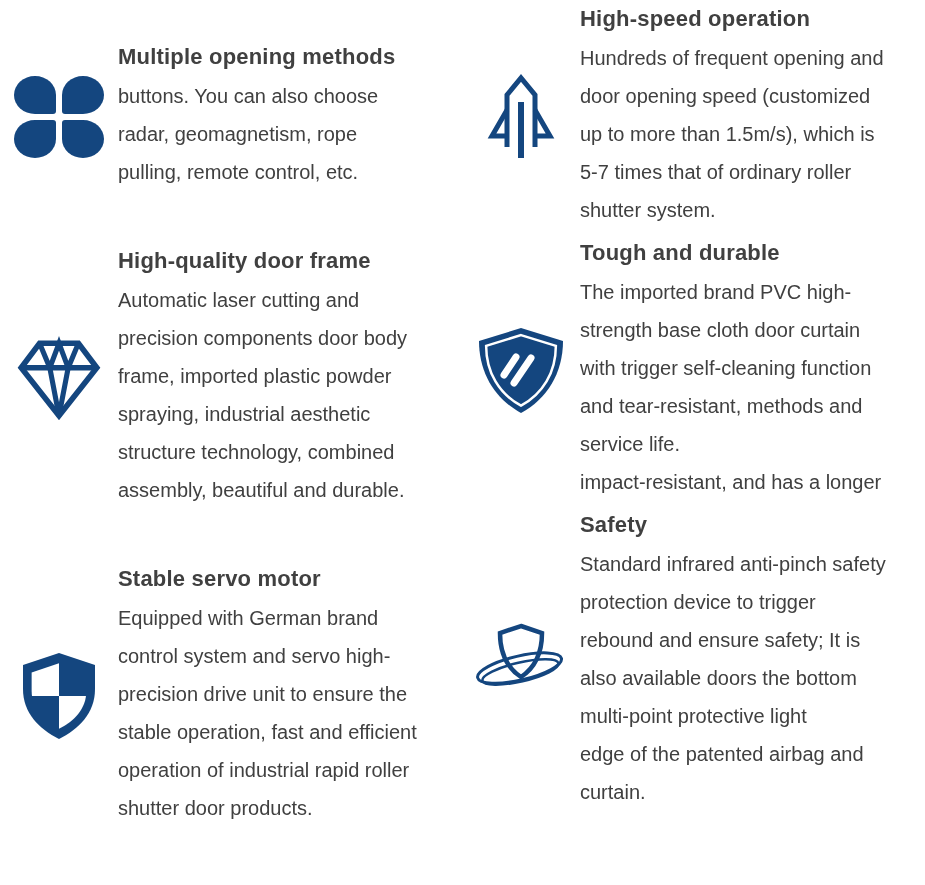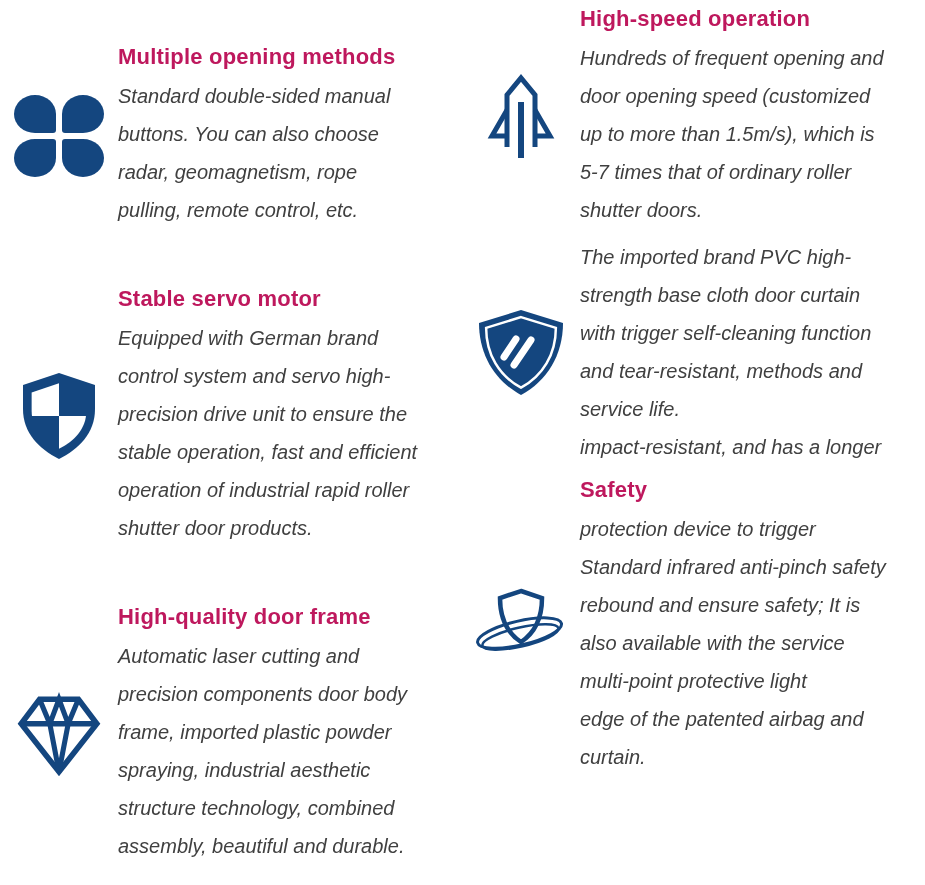--- a/index.html
+++ b/index.html
@@ -8,23 +8,23 @@
   .wrap { display:grid; grid-template-columns:462px 463px; width:925px; }
   .col { display:flex; flex-direction:column; }
   .col-left { padding-top:42px; }
   .col-right { padding-top:4px; }
   .col-left .feature { margin-bottom:55px;justify-content:space-between; }
   .col-right .feature { margin-bottom:9px; }
   .feature { display:flex; align-items:center; }
   .icon-box { width:118px; min-width:118px; display:flex; justify-content:center;
     align-items:center; }
   .text { flex:1; padding-right:6px; }
-  .title { font-size:22px; font-weight:700; color:#be185d; line-height:30px;
+  .title { font-size:22px; font-weight:700; color:#404040; line-height:30px;
     margin-bottom:5px; letter-spacing:0.2px; }
-  .desc-line { font-size:20px; color:#404040; line-height:38px; white-space:nowrap;font-style:italic; }
+  .desc-line { font-size:20px; color:#404040; line-height:38px; white-space:nowrap; }
   
   .clover { display:grid; grid-template-columns:42px 42px; grid-template-rows:38px 38px;
     gap:6px; }
   .petal { background:var(--navy); }
   .petal.tl { border-radius:50% 50% 3px 50%; }
   .petal.tr { border-radius:50% 50% 50% 3px; }
   .petal.bl { border-radius:50% 3px 50% 50%; }
   .petal.br { border-radius:3px 50% 50% 50%; }
   svg { display:block; }
 </style>
@@ -38,24 +38,45 @@
           <div class="clover">
             <div class="petal tl"></div>
             <div class="petal tr"></div>
             <div class="petal bl"></div>
             <div class="petal br"></div>
           </div>
         </div>
     <div class="text">
       <h3 class="title">Multiple opening methods</h3>
       <div class="desc">
-            <div class="desc-line">Standard double-sided manual</div>
             <div class="desc-line">buttons. You can also choose</div>
             <div class="desc-line">radar, geomagnetism, rope</div>
             <div class="desc-line">pulling, remote control, etc.</div>
+          </div>
+    </div>
+  </section>
+
+  <section class="feature">
+    <div class="icon-box">
+          <svg width="94" height="88" viewBox="0 0 92 86">
+            <path d="M9,33 L27,9 L65,9 L83,33 L46,80 Z" stroke="#14467f" fill="none" stroke-width="5.5" stroke-linejoin="miter"></path>
+            <path d="M27,9 L37,33 L46,9 L55,33 L65,9" stroke="#14467f" fill="none" stroke-width="5"></path>
+            <line x1="9" y1="33" x2="83" y2="33" stroke="#14467f" stroke-width="5.5"></line>
+            <path d="M37,33 L46,80 M55,33 L46,80" stroke="#14467f" fill="none" stroke-width="5"></path>
+          </svg>
+        </div>
+    <div class="text">
+      <h3 class="title">High-quality door frame</h3>
+      <div class="desc">
+            <div class="desc-line">Automatic laser cutting and</div>
+            <div class="desc-line">precision components door body</div>
+            <div class="desc-line">frame, imported plastic powder</div>
+            <div class="desc-line">spraying, industrial aesthetic</div>
+            <div class="desc-line">structure technology, combined</div>
+            <div class="desc-line">assembly, beautiful and durable.</div>
           </div>
     </div>
   </section>
 
   <section class="feature">
     <div class="icon-box">
           <svg width="90" height="90" viewBox="0 0 88 90">
             <defs>
               <clipPath id="shieldClip">
                 <path d="M44,2 L80,14 L80,38 C80,62 64,78 44,88 C24,78 8,62 8,38 L8,14 Z" transform="translate(44,45) scale(0.76) translate(-44,-45)"></path>
@@ -73,75 +94,54 @@
       <div class="desc">
             <div class="desc-line">Equipped with German brand</div>
             <div class="desc-line">control system and servo high-</div>
             <div class="desc-line">precision drive unit to ensure the</div>
             <div class="desc-line">stable operation, fast and efficient</div>
             <div class="desc-line">operation of industrial rapid roller</div>
             <div class="desc-line">shutter door products.</div>
           </div>
     </div>
   </section>
-
-  <section class="feature">
-    <div class="icon-box">
-          <svg width="94" height="88" viewBox="0 0 92 86">
-            <path d="M9,33 L27,9 L65,9 L83,33 L46,80 Z" stroke="#14467f" fill="none" stroke-width="5.5" stroke-linejoin="miter"></path>
-            <path d="M27,9 L37,33 L46,9 L55,33 L65,9" stroke="#14467f" fill="none" stroke-width="5"></path>
-            <line x1="9" y1="33" x2="83" y2="33" stroke="#14467f" stroke-width="5.5"></line>
-            <path d="M37,33 L46,80 M55,33 L46,80" stroke="#14467f" fill="none" stroke-width="5"></path>
-          </svg>
-        </div>
-    <div class="text">
-      <h3 class="title">High-quality door frame</h3>
-      <div class="desc">
-            <div class="desc-line">Automatic laser cutting and</div>
-            <div class="desc-line">precision components door body</div>
-            <div class="desc-line">frame, imported plastic powder</div>
-            <div class="desc-line">spraying, industrial aesthetic</div>
-            <div class="desc-line">structure technology, combined</div>
-            <div class="desc-line">assembly, beautiful and durable.</div>
-          </div>
-    </div>
-  </section>
 </div>
   <div class="col col-right">
   <section class="feature">
     <div class="icon-box">
           <svg width="68" height="86" viewBox="0 0 66 86">
             <path d="M19,73 L19,21 L33,4 L47,21 L47,73" stroke="#14467f" fill="none" stroke-width="5"></path>
             <path d="M19,36 L4,62 L19,62" stroke="#14467f" fill="none" stroke-width="5" stroke-linejoin="miter"></path>
             <path d="M47,36 L62,62 L47,62" stroke="#14467f" fill="none" stroke-width="5" stroke-linejoin="miter"></path>
             <line x1="33" y1="28" x2="33" y2="84" stroke="#14467f" stroke-width="6"></line>
           </svg>
         </div>
     <div class="text">
       <h3 class="title">High-speed operation</h3>
       <div class="desc">
             <div class="desc-line">Hundreds of frequent opening and</div>
             <div class="desc-line">door opening speed (customized</div>
             <div class="desc-line">up to more than 1.5m/s), which is</div>
             <div class="desc-line">5-7 times that of ordinary roller</div>
-            <div class="desc-line">shutter doors.</div>
+            <div class="desc-line">shutter system.</div>
           </div>
     </div>
   </section>
 
   <section class="feature">
     <div class="icon-box">
           <svg width="92" height="90" viewBox="0 0 92 90">
             <path d="M46,3 L88,16 C88,48 72,74 46,88 C20,74 4,48 4,16 Z" fill="#14467f"></path>
             <path d="M46,3 L88,16 C88,48 72,74 46,88 C20,74 4,48 4,16 Z" fill="none" stroke="#ffffff" stroke-width="3" transform="translate(46,45) scale(0.83) translate(-46,-45)"></path>
             <line x1="29" y1="50" x2="41" y2="32" stroke="#ffffff" stroke-width="7" stroke-linecap="round"></line>
             <line x1="39" y1="58" x2="56" y2="33" stroke="#ffffff" stroke-width="7" stroke-linecap="round"></line>
           </svg>
         </div>
     <div class="text">
+      <h3 class="title">Tough and durable</h3>
       <div class="desc">
             <div class="desc-line">The imported brand PVC high-</div>
             <div class="desc-line">strength base cloth door curtain</div>
             <div class="desc-line">with trigger self-cleaning function</div>
             <div class="desc-line">and tear-resistant, methods and</div>
             <div class="desc-line">service life.</div>
             <div class="desc-line">impact-resistant, and has a longer</div>
           </div>
     </div>
   </section>
@@ -152,24 +152,24 @@
             <path d="M46,8 L67,15 C67,34 61,49 46,59 C31,49 25,34 25,15 Z" stroke="#14467f" fill="none" stroke-width="4.5"></path>
             <g transform="rotate(-13 45 52)">
               <ellipse cx="45" cy="50" rx="43" ry="12" stroke="#14467f" fill="none" stroke-width="3"></ellipse>
               <ellipse cx="45" cy="54" rx="39" ry="9.5" stroke="#14467f" fill="none" stroke-width="2.5"></ellipse>
             </g>
           </svg>
         </div>
     <div class="text">
       <h3 class="title">Safety</h3>
       <div class="desc">
+            <div class="desc-line">Standard infrared anti-pinch safety</div>
             <div class="desc-line">protection device to trigger</div>
-            <div class="desc-line">Standard infrared anti-pinch safety</div>
             <div class="desc-line">rebound and ensure safety; It is</div>
-            <div class="desc-line">also available with the service</div>
+            <div class="desc-line">also available doors the bottom</div>
             <div class="desc-line">multi-point protective light</div>
             <div class="desc-line">edge of the patented airbag and</div>
             <div class="desc-line">curtain.</div>
           </div>
     </div>
   </section>
 </div>
 </div>
 
 </body></html>

